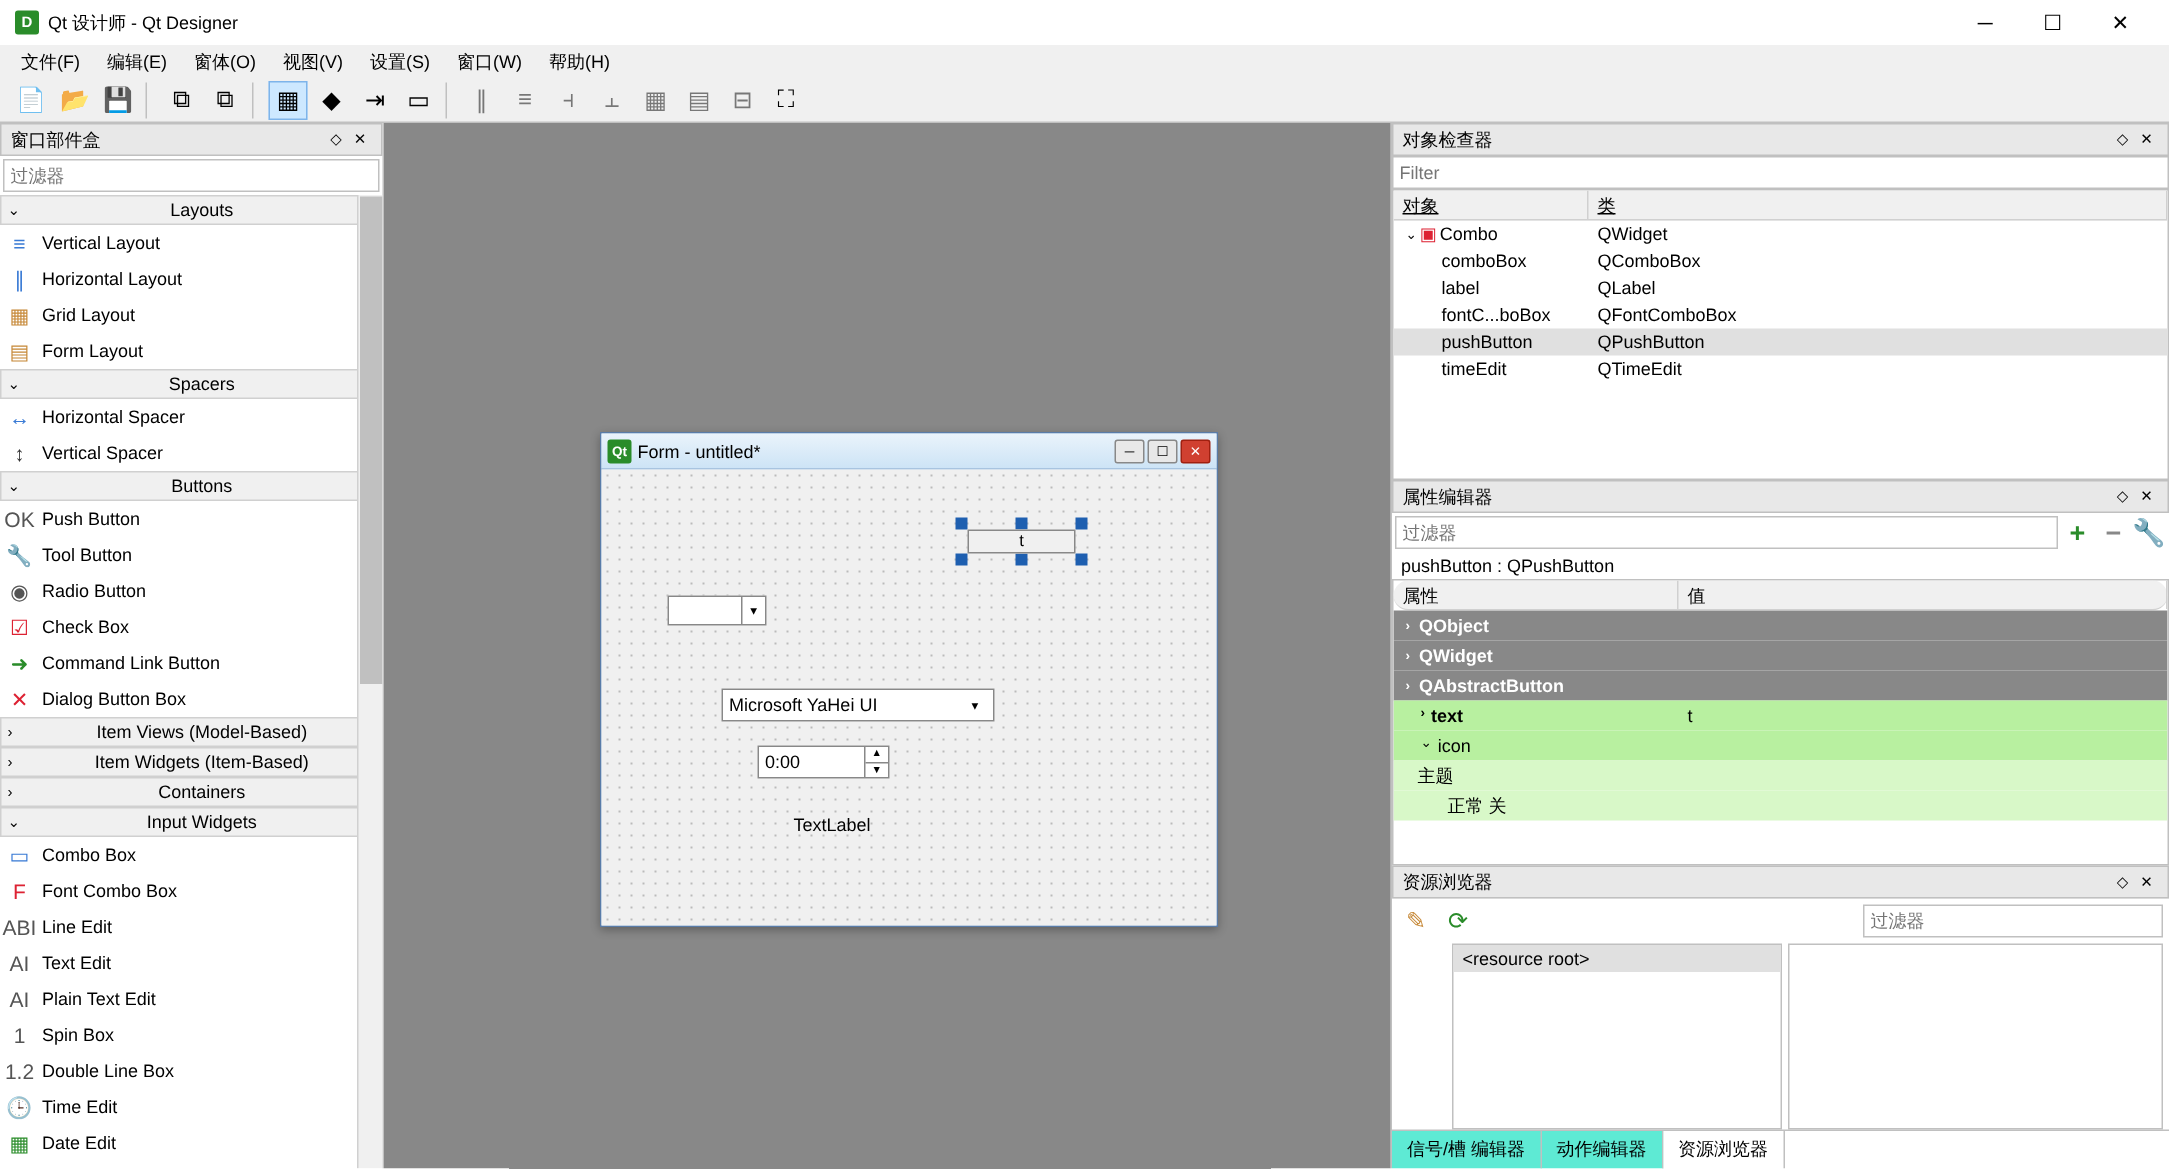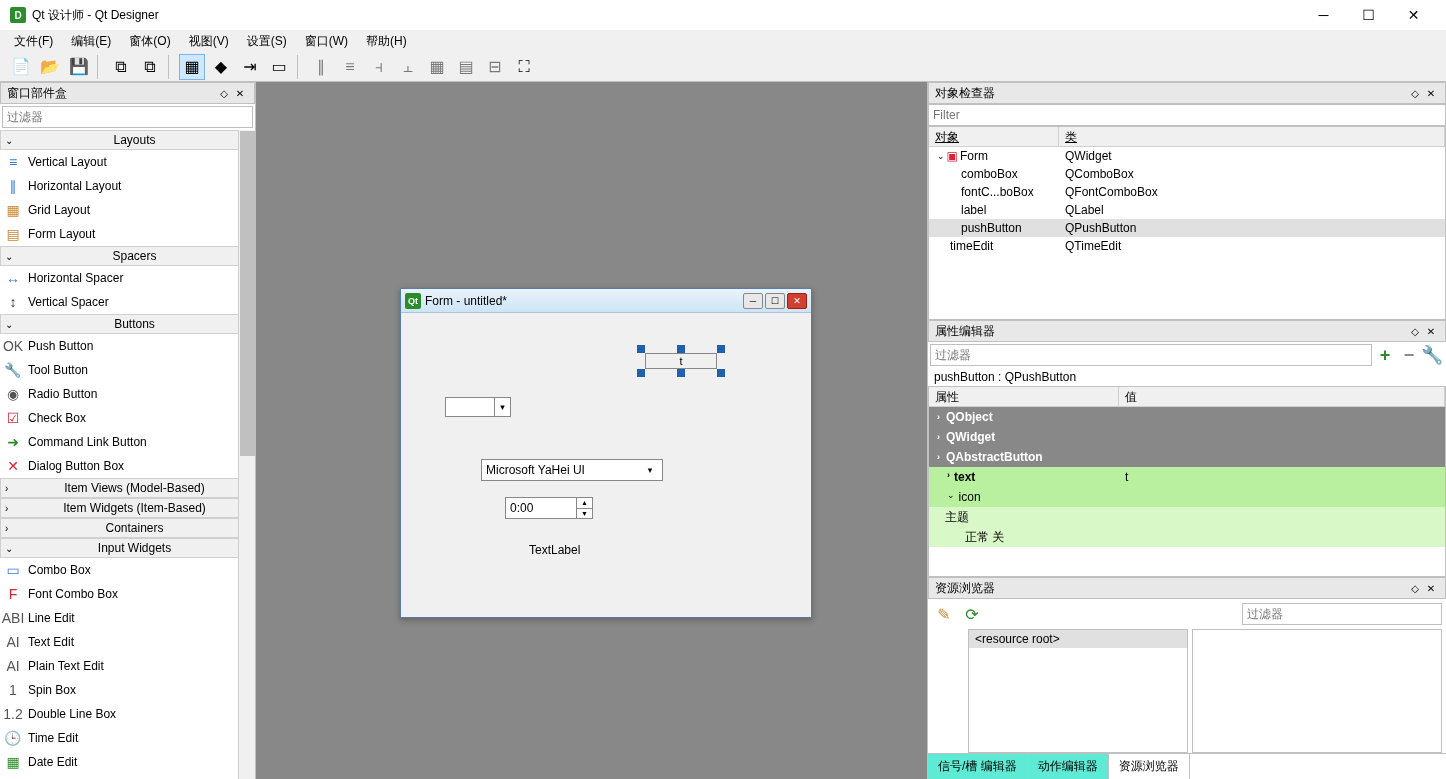--- a/index.html
+++ b/index.html
@@ -83,21 +83,21 @@
 .insp-row.sel { background: #e0e0e0; }
 .insp-row .c1 { width: 130px; padding-left: 6px; display: flex; align-items: center; gap: 2px; }
 .insp-row .c2 { flex: 1; padding-left: 6px; }
 
 .prop-body { flex: 1; display: flex; flex-direction: column; min-height: 220px; }
 .prop-toolbar { display: flex; align-items: center; gap: 2px; padding: 2px; }
 .prop-toolbar input { flex: 1; height: 22px; border: 1px solid #c0c0c0; padding: 0 4px; }
 .prop-toolbar .pbtn { width: 22px; height: 22px; display: flex; align-items: center; justify-content: center; font-size: 18px; }
 .prop-selection { padding: 2px 6px; font-size: 12px; background: #fff; }
 .prop-grid { flex: 1; border: 1px solid #c0c0c0; overflow: auto; position: relative; }
-.prop-grid-header { height: 20px; background: #f0f0f0; display: flex; border-bottom: 1px solid #d0d0d0; }
+.prop-grid-header { height: 20px; background: #f0f0f0; display: flex; border-bottom: 1px solid #d0d0d0; border-radius: 10px; }
 .prop-grid-header div { padding: 2px 6px; border-right: 1px solid #d0d0d0; }
 .prop-cat { height: 20px; background: #888; color: #fff; display: flex; align-items: center; padding: 0 8px; gap: 6px; font-weight: bold; font-size: 12px; }
 .prop-row { height: 20px; display: flex; align-items: center; font-size: 12px; }
 .prop-row.hl { background: #b8f0a0; }
 .prop-row.hl2 { background: #d8f8c8; }
 .prop-row .p1 { width: 190px; padding-left: 18px; display: flex; gap: 4px; }
 .prop-row .p2 { flex: 1; padding-left: 6px; }
 
 .res-body { height: 180px; display: flex; flex-direction: column; }
 .res-toolbar { display: flex; gap: 4px; padding: 4px; align-items: center; }
@@ -340,50 +340,50 @@
     <div class="inspector-body">
       <div class="insp-header">
         <div style="width:130px">对象</div>
         <div style="flex:1">类</div>
       </div>
       <div id="insp-rows">
           <div class="insp-row">
             <div class="c1" style="padding-left:8px">
               <span style="font-size:9px">⌄</span>
               <span style="color:#d23">▣</span>
-              <span>Form</span>
+              <span>Combo</span>
             </div>
             <div class="c2">QWidget</div>
           </div>
           <div class="insp-row">
             <div class="c1" style="padding-left:32px">
               <span>comboBox</span>
             </div>
             <div class="c2">QComboBox</div>
           </div>
           <div class="insp-row">
             <div class="c1" style="padding-left:32px">
-              <span>fontC...boBox</span>
-            </div>
-            <div class="c2">QFontComboBox</div>
+              <span>label</span>
+            </div>
+            <div class="c2">QLabel</div>
           </div>
           <div class="insp-row">
             <div class="c1" style="padding-left:32px">
-              <span>label</span>
-            </div>
-            <div class="c2">QLabel</div>
+              <span>fontC...boBox</span>
+            </div>
+            <div class="c2">QFontComboBox</div>
           </div>
           <div class="insp-row sel">
             <div class="c1" style="padding-left:32px">
               <span>pushButton</span>
             </div>
             <div class="c2">QPushButton</div>
           </div>
           <div class="insp-row">
-            <div class="c1" style="padding-left:21px">
+            <div class="c1" style="padding-left:32px">
               <span>timeEdit</span>
             </div>
             <div class="c2">QTimeEdit</div>
           </div>
         </div>
     </div>
 
     <div class="dock-title">
       <span>属性编辑器</span>
       <span class="spacer"></span>

